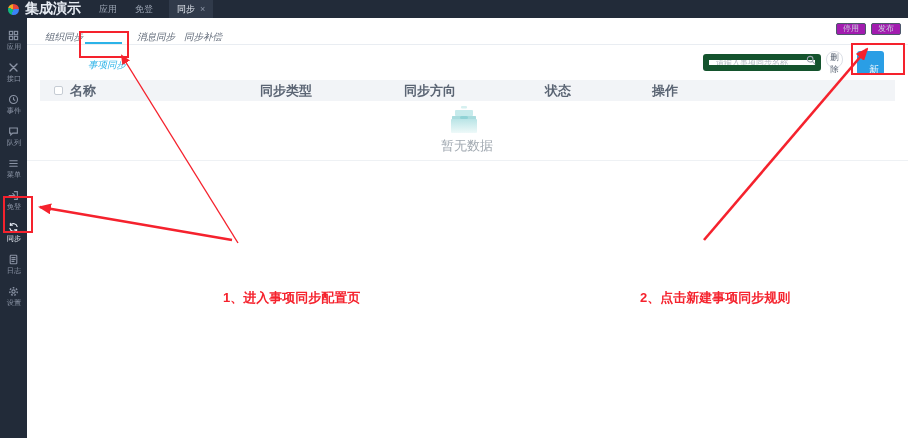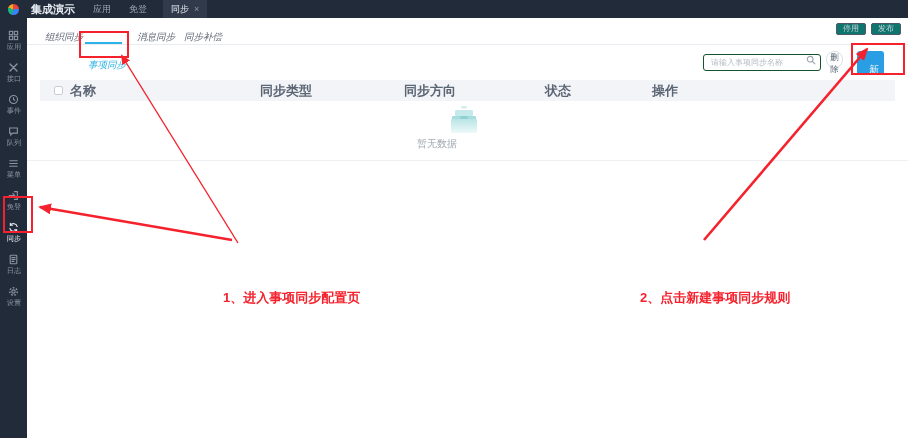--- a/index.html
+++ b/index.html
@@ -3,58 +3,58 @@
 <meta charset="utf-8">
 <style>
   html,body{margin:0;padding:0;background:#e8e8e8;}
   *{box-sizing:border-box;font-family:"Liberation Sans",sans-serif;}
   .screen{position:relative;width:908px;height:438px;background:#fff;overflow:hidden;}
 
   
   .topbar{position:absolute;left:0;top:0;width:908px;height:18px;background:#222b39;display:flex;align-items:center;z-index:2;}
   .logo{width:11px;height:11px;border-radius:50%;margin-left:8px;flex:0 0 auto;
         background:conic-gradient(#e8453c 0 90deg,#3b82f6 90deg 200deg,#10b981 200deg 290deg,#f5a623 290deg 360deg);}
-  .app-title{color:#e6ebf2;font-size:11px;margin-left:12px;font-weight:bold;}
+  .app-title{color:#e6ebf2;font-size:14px;margin-left:6px;font-weight:bold;}
   .tmenu{color:#9aa3b2;font-size:9px;margin-left:18px;cursor:pointer;}
   .ttab{height:18px;margin-left:16px;padding:0 8px;background:#303a4a;display:flex;align-items:center;gap:5px;}
   .ttab .tlabel{color:#e6ebf2;font-size:9px;}
   .ttab .tclose{color:#8b95a6;font-size:9px;line-height:1;}
   .tactions{margin-left:auto;display:flex;gap:5px;margin-right:7px;}
   .tactions button{height:12px;padding:0 6px;font-size:8px;line-height:10px;color:#ccd3de;
-        background:#0f766e;border:1px solid #4d586b;border-radius:2px;cursor:pointer;margin-top:39px;}
+        background:#a21caf;border:1px solid #4d586b;border-radius:2px;cursor:pointer;margin-top:39px;}
 
   
   .sidebar{position:absolute;left:0;top:18px;width:27px;height:420px;background:#222b39;display:flex;flex-direction:column;padding-top:6px;z-index:2;}
   .sitem{height:32px;display:flex;flex-direction:column;align-items:center;justify-content:center;gap:2px;color:#8a93a4;cursor:pointer;}
   .sitem svg{display:block;}
   .sitem .slabel{font-size:8px;line-height:8px;transform:scale(.9);}
   .sitem.active{color:#e8eef7;}
 
   
   .main{position:absolute;left:27px;top:18px;width:881px;height:420px;background:#fff;}
   .tabs-border{position:absolute;left:0;top:26px;width:881px;height:1px;background:#e9edf2;}
   .tab{position:absolute;top:12px;height:14px;line-height:14px;font-size:9.5px;color:#5b6574;cursor:pointer;white-space:nowrap;font-style:italic;}
   .tab.active{color:#2bb3e8;margin-top:28px;}
   .tab-underline{position:absolute;left:58px;top:24px;width:37px;height:2px;background:#2bb3e8;}
 
   .searchwrap{position:absolute;left:676px;top:33px;width:118px;height:17px;}
-  .searchwrap input{width:118px;height:17px;border:1px solid #14532d;border-radius:3px;padding:0 18px 0 7px;font-size:8px;color:#333;outline:none;}
+  .searchwrap input{width:118px;height:17px;border:6px solid #14532d;border-radius:3px;padding:0 18px 0 7px;font-size:8px;color:#333;outline:none;}
   .searchwrap input::placeholder{color:#b4bac3;}
   .searchwrap svg{position:absolute;right:5px;top:3.5px;}
   .btn-delete{position:absolute;left:799px;top:33px;width:17px;height:17px;font-size:8.5px;color:#5b6574;
         background:#fff;border:1px solid #dcdfe6;border-radius:8px;cursor:pointer;padding:0;}
   .btn-create{position:absolute;left:830px;top:33px;width:27px;height:17px;font-size:10px;color:#fff;
         background:#2a9ee5;border:none;border-radius:3px;cursor:pointer;padding:12px;}
 
   .thead{position:absolute;left:13px;top:62px;width:855px;height:21px;background:#f2f4f7;}
   .thead .cb{position:absolute;left:14px;top:6px;width:9px;height:9px;border:1px solid #c6ccd4;border-radius:2px;background:#fff;cursor:pointer;}
   .th{position:absolute;top:0;height:21px;line-height:21px;font-size:13px;font-weight:bold;color:#5b6574;white-space:nowrap;}
 
   .empty-illu{position:absolute;left:417px;top:88px;}
-  .empty-text{position:absolute;left:390px;top:119px;width:100px;text-align:left;font-size:10px;color:#a0a8b0;}
+  .empty-text{position:absolute;left:390px;top:119px;width:100px;text-align:center;font-size:13px;color:#a0a8b0;}
   .table-bottom{position:absolute;left:0;top:142px;width:881px;height:1px;background:#eef1f4;}
 
   
   .red-box{position:absolute;border:2px solid #f5222d;z-index:5;pointer-events:none;}
   .box-tab{left:79px;top:31px;width:50px;height:27px;}
   .box-side{left:3px;top:196px;width:30px;height:37px;}
   .box-create{left:851px;top:43px;width:54px;height:32px;}
   .arrows{position:absolute;left:0;top:0;width:908px;height:438px;z-index:4;pointer-events:none;}
   .anno{position:absolute;font-size:13px;color:#f5222d;font-weight:bold;z-index:5;white-space:nowrap;margin-top:44px;}
   .anno1{left:223px;top:245px;}

